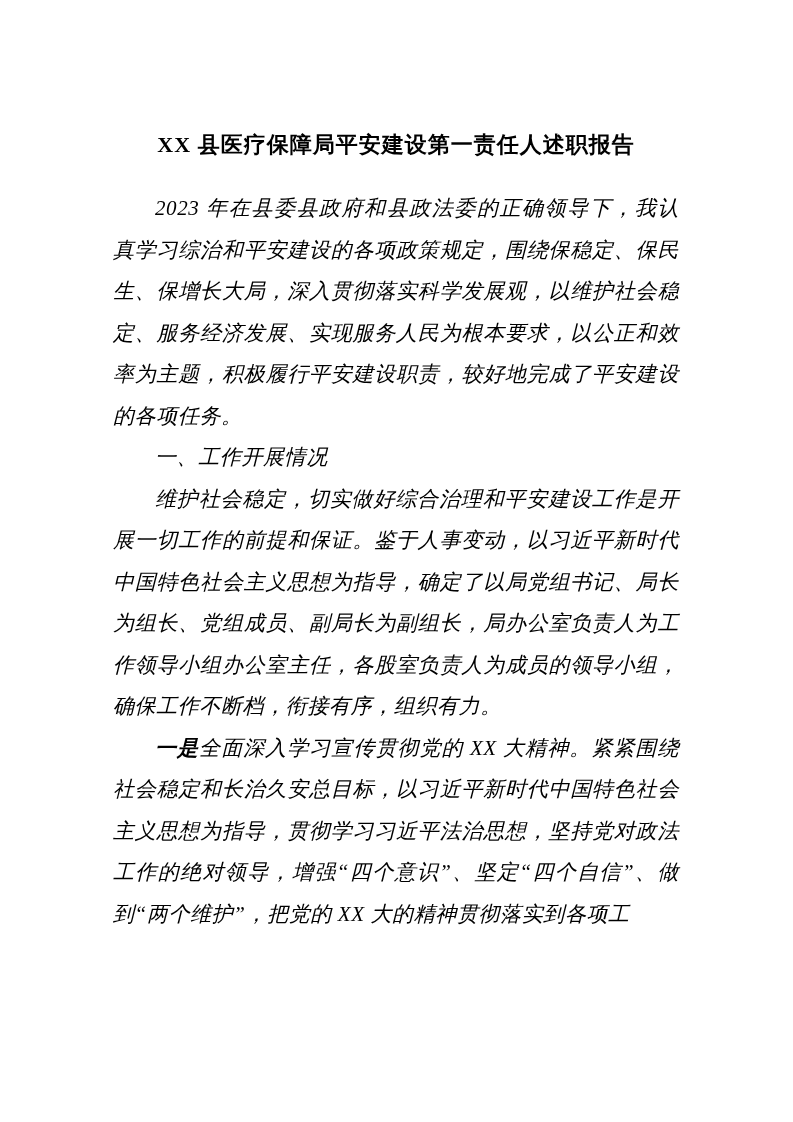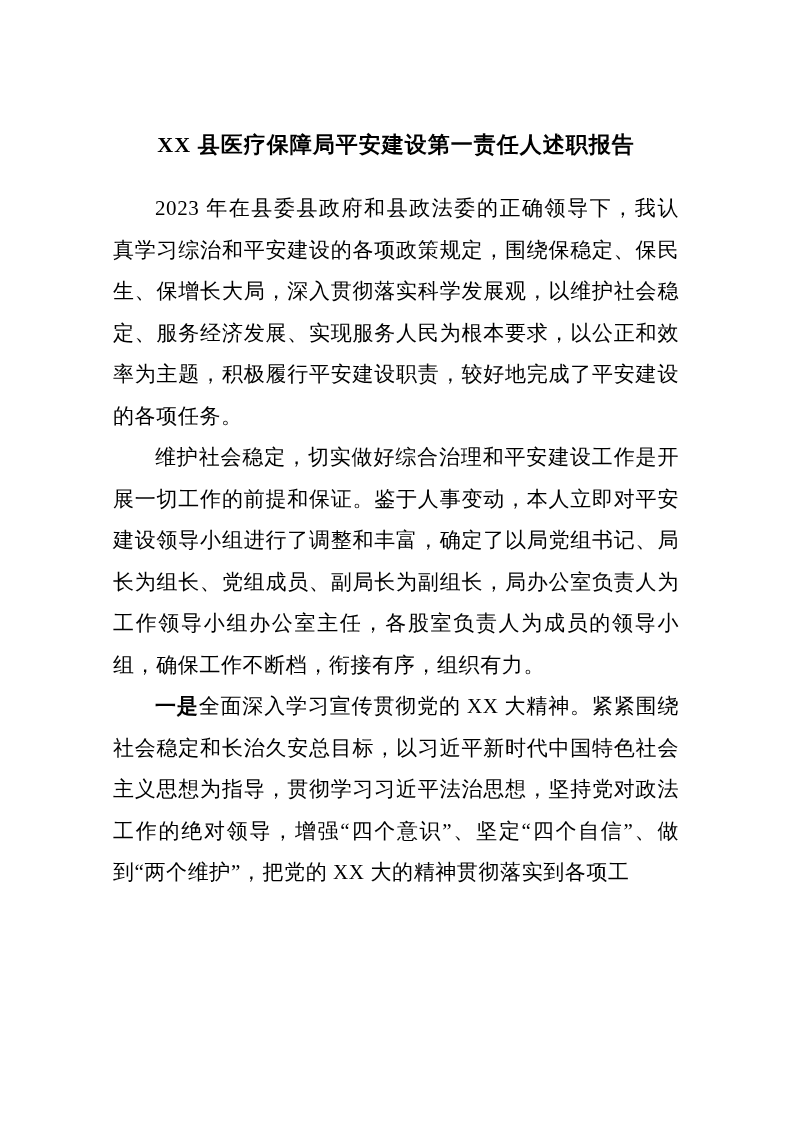--- a/index.html
+++ b/index.html
@@ -26,34 +26,36 @@
     white-space: nowrap;
   }
   .doc-body p {
     font-size: 21px;
     line-height: 41.5px;
     text-align: justify;
     text-justify: inter-character;
     text-indent: 2em;
     letter-spacing: 0.6px;
     word-break: break-all;
+    font-style: italic;
   }
   .lead-bold {
     font-weight: bold;
   }
 </style>
 </head>
 <body>
 
 <div class="page">
   <div class="doc-title"><span>XX 县医疗保障局平安建设第一责任人述职报告</span></div>
 
   <div class="doc-body">
     <p>2023 年在县委县政府和县政法委的正确领导下，我认真学习综治和平安建设的各项政策规定，围绕保稳定、保民生、保增长大局，深入贯彻落实科学发展观，以维护社会稳定、服务经济发展、实现服务人民为根本要求，以公正和效率为主题，积极履行平安建设职责，较好地完成了平安建设的各项任务。</p>
 
+    <p>一、工作开展情况</p>
 
 
-    <p>维护社会稳定，切实做好综合治理和平安建设工作是开展一切工作的前提和保证。鉴于人事变动，本人立即对平安建设领导小组进行了调整和丰富，确定了以局党组书记、局长为组长、党组成员、副局长为副组长，局办公室负责人为工作领导小组办公室主任，各股室负责人为成员的领导小组，确保工作不断档，衔接有序，组织有力。</p>
+    <p>维护社会稳定，切实做好综合治理和平安建设工作是开展一切工作的前提和保证。鉴于人事变动，以习近平新时代中国特色社会主义思想为指导，确定了以局党组书记、局长为组长、党组成员、副局长为副组长，局办公室负责人为工作领导小组办公室主任，各股室负责人为成员的领导小组，确保工作不断档，衔接有序，组织有力。</p>
 
 
     <p><span class="lead-bold">一是</span><span>全面深入学习宣传贯彻党的 XX 大精神。紧紧围绕社会稳定和长治久安总目标，以习近平新时代中国特色社会主义思想为指导，贯彻学习习近平法治思想，坚持党对政法工作的绝对领导，增强“四个意识”、坚定“四个自信”、做到“两个维护”，把党的 XX 大的精神贯彻落实到各项工</span></p>
   </div>
 </div>
 
 </body></html>

